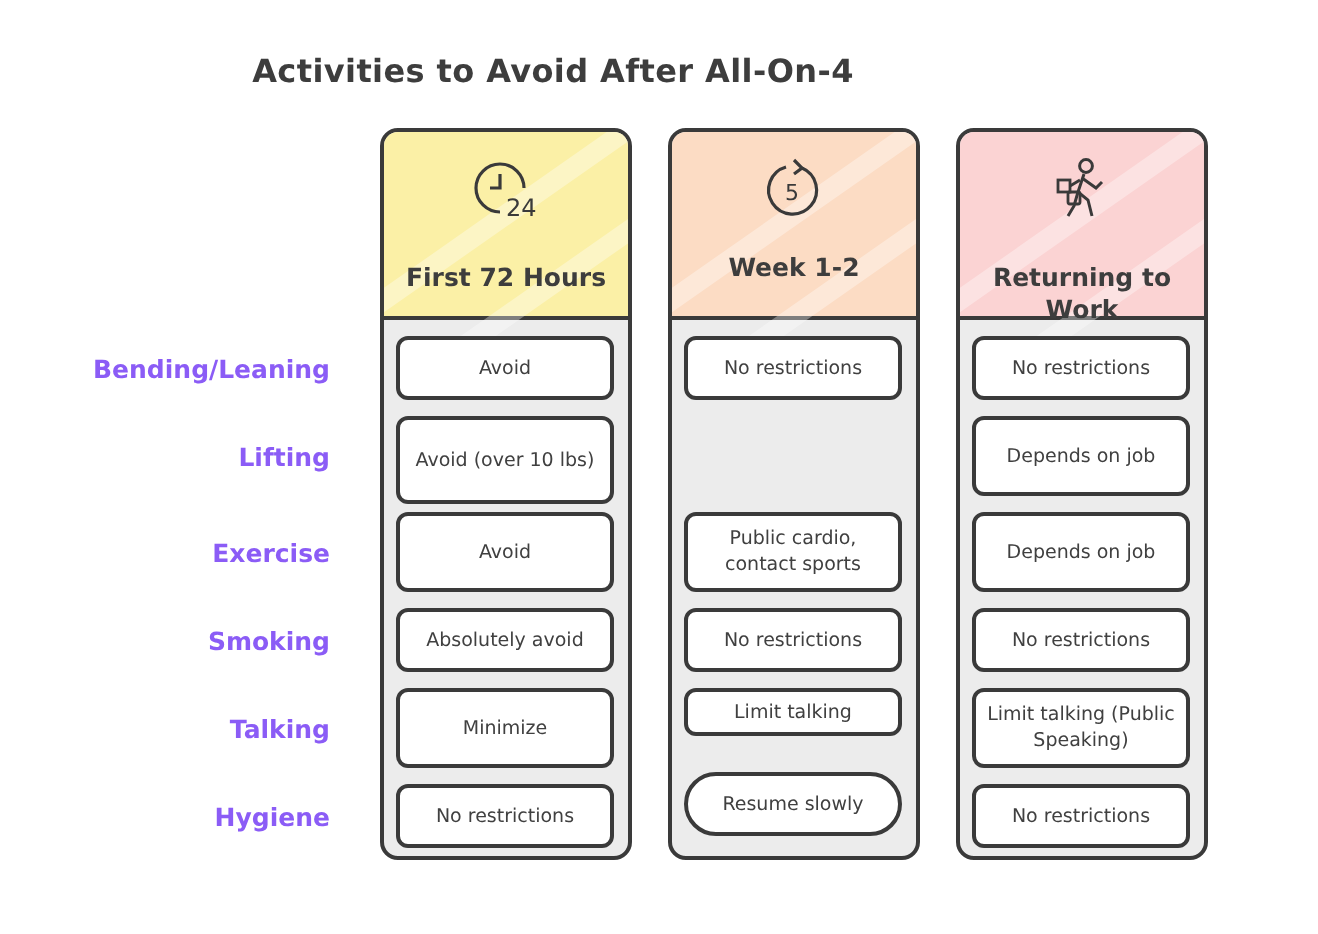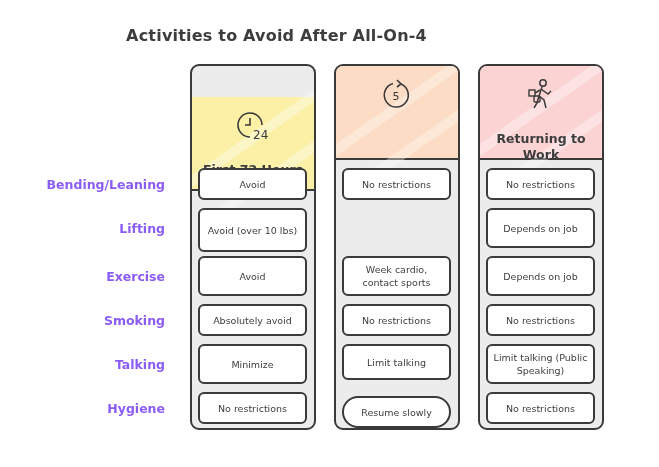--- a/index.html
+++ b/index.html
@@ -32,21 +32,21 @@
 <div class="title">Activities to Avoid After All-On-4</div>
 
 <div class="row-label" style="top:177px;">Bending/Leaning</div>
 <div class="row-label" style="top:221px;">Lifting</div>
 <div class="row-label" style="top:269px;">Exercise</div>
 <div class="row-label" style="top:313px;">Smoking</div>
 <div class="row-label" style="top:357px;">Talking</div>
 <div class="row-label" style="top:401px;">Hygiene</div>
 
 <div class="col" style="left:190px;">
-  <div class="col-head" style="background:#fbf0a6;margin-top:31px;">
+  <div class="col-head" style="background:#fbf0a6;">
     <div class="stripe" style="left:-40px; top:30px;"></div>
     <div class="stripe" style="left:-10px; top:60px;"></div>
     <svg class="icon" viewBox="0 0 34 32">
       <path d="M14 28 A12 12 0 1 1 26 16" fill="none" stroke="#3a3a3a" stroke-width="1.6"></path>
       <path d="M14 9 V16 H9" fill="none" stroke="#3a3a3a" stroke-width="1.6"></path>
       <text x="17" y="30" font-size="12" font-family="DejaVu Sans, sans-serif" fill="#3a3a3a">24</text>
     </svg>
     <div class="label">First 72 Hours</div>
   </div>
   <div class="cell" style="top:102px; height:32px;">Avoid</div>
@@ -59,26 +59,27 @@
 
 <div class="col" style="left:334px;">
   <div class="col-head" style="background:#fcdcc4;">
     <div class="stripe" style="left:-40px; top:30px;"></div>
     <div class="stripe" style="left:-10px; top:60px;"></div>
     <svg class="icon" viewBox="0 0 34 32">
       <path d="M21 6 A12 12 0 1 1 13 5.5" fill="none" stroke="#3a3a3a" stroke-width="1.6"></path>
       <path d="M17 2 L21 6 L17 9" fill="none" stroke="#3a3a3a" stroke-width="1.6"></path>
       <text x="12.5" y="22" font-size="11" font-family="DejaVu Sans, sans-serif" fill="#3a3a3a">5</text>
     </svg>
+    <div class="label single">Week 1-2</div>
   </div>
   <div class="cell" style="top:102px; height:32px;">No restrictions</div>
-  <div class="cell" style="top:190px; height:40px;">Week cardio, contact sports</div>
+  <div class="cell" style="top:190px; height:40px;">Public cardio, contact sports</div>
   <div class="cell" style="top:238px; height:32px;">No restrictions</div>
-  <div class="cell" style="top:278px; height:36px;">Limit talking</div>
-  <div class="cell" style="top:330px; height:32px;border-radius:16px;">Resume slowly</div>
+  <div class="cell" style="top:278px; height:24px;">Limit talking</div>
+  <div class="cell" style="top:320px; height:32px;border-radius:16px;">Resume slowly</div>
 </div>
 
 <div class="col" style="left:478px;">
   <div class="col-head" style="background:#fbd3d3;padding-left:11px;">
     <div class="stripe" style="left:-40px; top:30px;"></div>
     <div class="stripe" style="left:-10px; top:60px;"></div>
     <svg class="icon" viewBox="0 0 34 32">
       <circle cx="19" cy="5" r="3.2" fill="none" stroke="#3a3a3a" stroke-width="1.5"></circle>
       <path d="M18 9 L15 18 L20 22 L22 30" fill="none" stroke="#3a3a3a" stroke-width="1.5"></path>
       <path d="M15 18 L13 25 L10 30" fill="none" stroke="#3a3a3a" stroke-width="1.5"></path>

